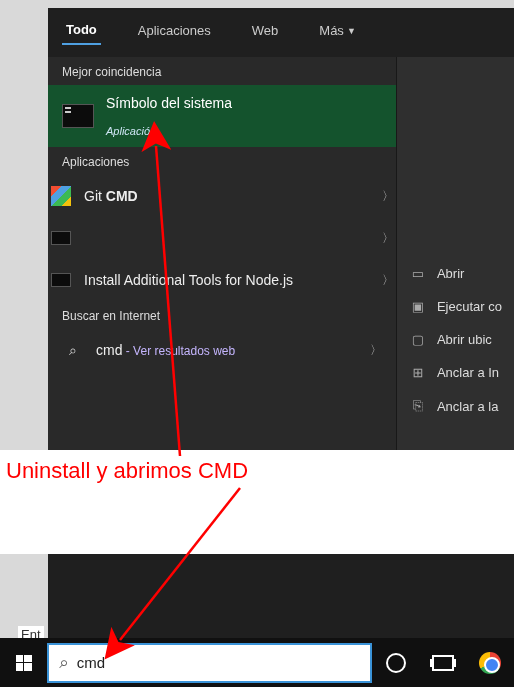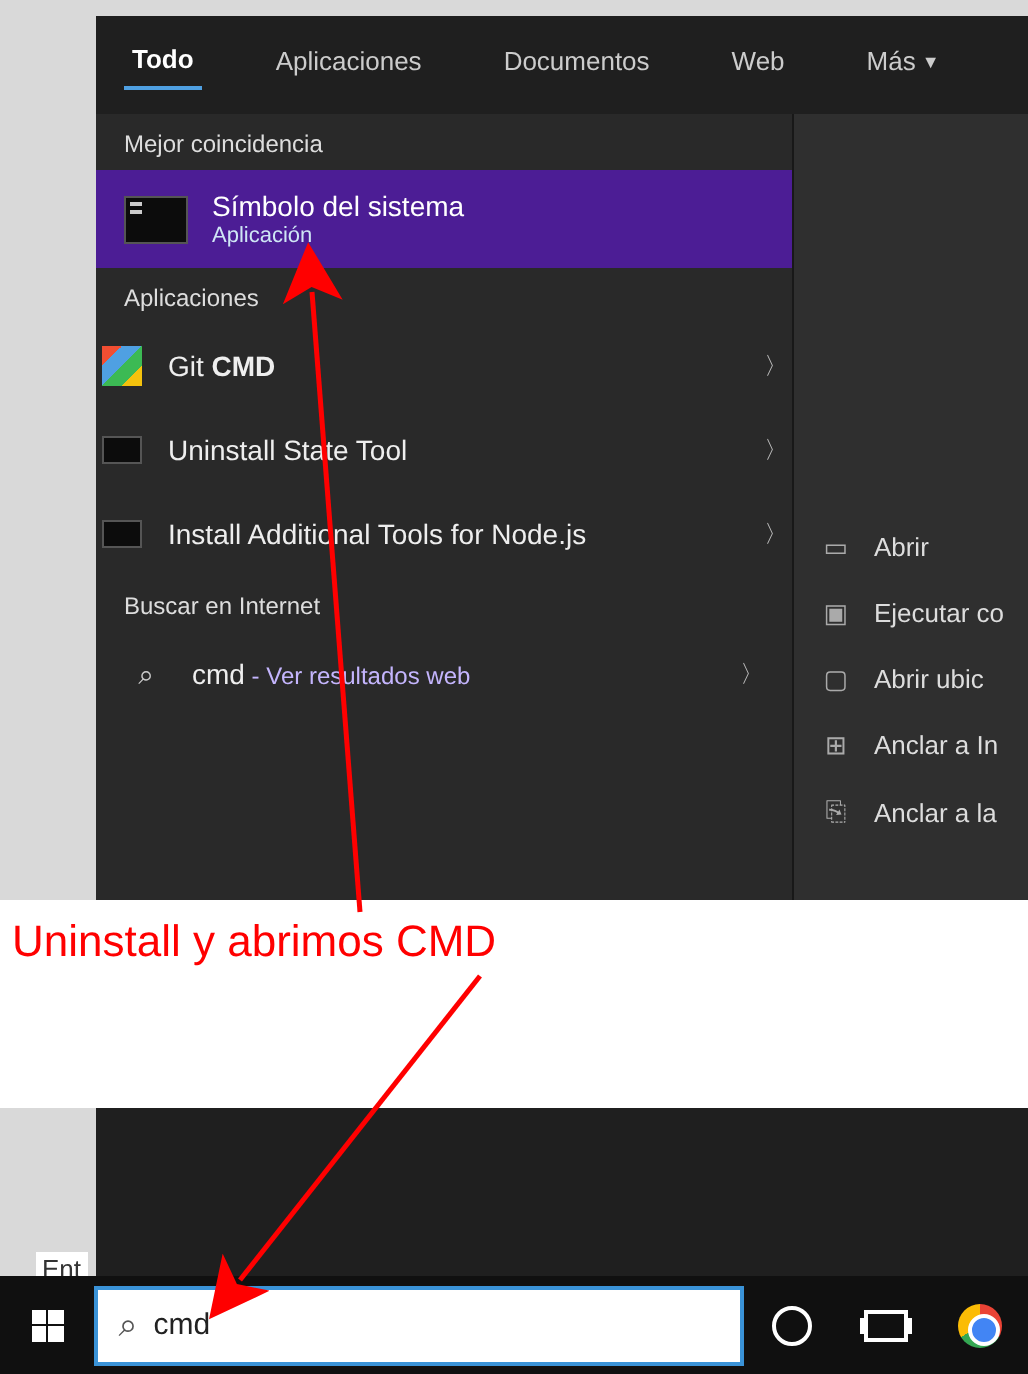--- a/index.html
+++ b/index.html
@@ -5,25 +5,25 @@
     * { margin: 0; padding: 0; box-sizing: border-box; font-family: "Segoe UI", Arial, sans-serif; }
     body { width: 514px; height: 687px; background: #d9d9d9; overflow: hidden; position: relative; }
     .search-panel { position: absolute; top: 8px; left: 48px; width: 466px; height: 540px; background: #252525; color: #fff; display: flex; flex-direction: column; }
     .tabs { display: flex; align-items: center; padding: 8px 14px 12px 14px; gap: 33px; background: #1f1f1f; font-size: 13px; }
     .tabs .tab { color: #ccc; cursor: pointer; padding: 6px 4px; }
     .tabs .tab.active { color: #fff; border-bottom: 2px solid #4fa0e2; font-weight: 600; }
     .tabs .more { display: flex; align-items: center; gap: 3px; }
     .body-row { display: flex; flex: 1; overflow: hidden; }
     .left-col { width: 348px; background: rgba(42,42,42,0.98); display: flex; flex-direction: column; }
     .section-label { font-size: 12px; color: #ddd; padding: 8px 14px 6px; font-weight: 500; }
-    .best-match { display: flex; align-items: center; gap: 12px; padding: 10px 14px; background: #4c1d95; }
+    .best-match { display: flex; align-items: center; gap: 12px; padding: 10px 14px; background: #14532d; }
     .cmd-thumb { width: 32px; height: 24px; background: #0c0c0c; border: 1px solid #555; position: relative; flex-shrink: 0; }
     .cmd-thumb::after { content: ""; position: absolute; top: 2px; left: 2px; width: 6px; height: 2px; background: #ccc; box-shadow: 0 4px 0 #ccc; }
     .bm-text .title { font-size: 14px; }
-    .bm-text .subtitle { font-size: 11px; color: #cfe6f5; margin-top: 1px; }
+    .bm-text .subtitle { font-size: 11px; color: #cfe6f5; margin-top: 14px; font-style: italic; }
     .apps-list { }
     .app-item { display: flex; align-items: center; gap: 12px; padding: 10px 2px; color: #eee; font-size: 14px; justify-content: space-between; cursor: pointer; }
     .app-item .left { display: flex; align-items: center; gap: 12px; }
     .app-icon { width: 22px; height: 22px; display: flex; align-items: center; justify-content: center; font-size: 14px; flex-shrink: 0; }
     .chev { color: #bbb; font-size: 12px; }
     .web-item { display: flex; align-items: center; gap: 12px; padding: 10px 14px; color: #eee; font-size: 14px; justify-content: space-between; cursor: pointer; }
     .web-item .left { display: flex; align-items: center; gap: 12px; }
     .web-sub { color: #c4b5fd; font-size: 12px; }
     .right-col { flex: 1; background: #2f2f2f; padding-top: 200px; border-left: 1px solid #181818; }
     .action-item { display: flex; align-items: center; gap: 10px; padding: 9px 12px; color: #ddd; font-size: 13px; cursor: pointer; white-space: nowrap; overflow: hidden; }
@@ -53,21 +53,20 @@
 </head>
 <body>
 
 <div class="left-strip"></div>
 <div class="bigpatch"></div>
 
 <div class="search-panel">
   <div class="tabs">
     <div class="tab active">Todo</div>
     <div class="tab">Aplicaciones</div>
-    <div class="tab">Documentos</div>
     <div class="tab">Web</div>
     <div class="tab more">
       <span>Más</span>
       <span style="font-size:9px">▼</span>
     </div>
   </div>
   <div class="body-row">
     <div class="left-col">
       <div class="section-label">Mejor coincidencia</div>
       <div class="best-match">
@@ -86,21 +85,20 @@
               </div>
             <span><span>Git </span><b>CMD</b></span>
           </div>
           <span class="chev">〉</span>
         </div>
         <div class="app-item">
           <div class="left">
             <div class="app-icon">
                 <div class="cmd-sm"></div>
               </div>
-            <span>Uninstall State Tool</span>
           </div>
           <span class="chev">〉</span>
         </div>
         <div class="app-item">
           <div class="left">
             <div class="app-icon">
                 <div class="cmd-sm"></div>
               </div>
             <span>Install Additional Tools for Node.js</span>
           </div>

